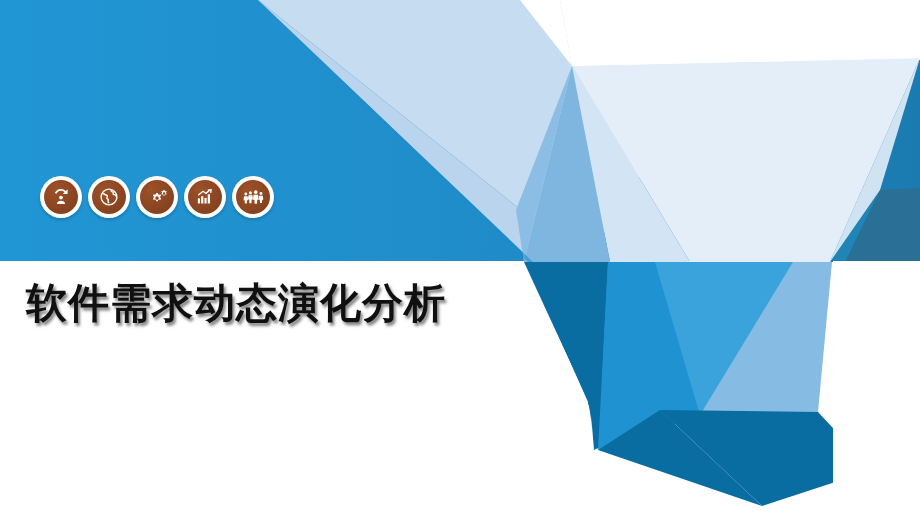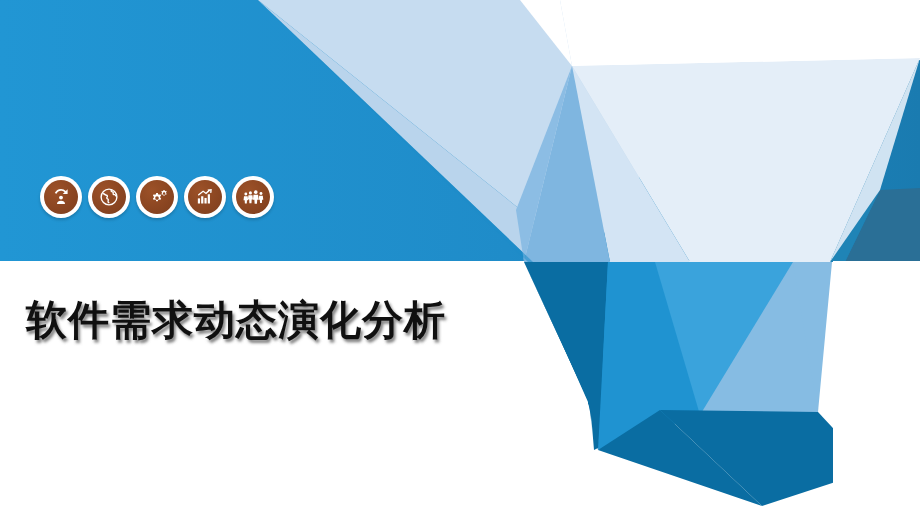--- a/index.html
+++ b/index.html
@@ -59,21 +59,21 @@
     border-radius: 50%;
     background: radial-gradient(circle at 35% 30%, #9c5128 0%, #8a4521 60%, #7d3e1d 100%);
     display: flex;
     align-items: center;
     justify-content: center;
   }
   .icon-badge svg { display: block; }
   .title {
     position: absolute;
     left: 26px;
-    top: 293px;
+    top: 276px;
     font-size: 41px;
     font-weight: bold;
     color: #101010;
     letter-spacing: 1px;
     font-family: Liberation Mono, monospace;
     text-shadow: 2px 3px 3px rgba(90,90,90,0.75);
     white-space: nowrap;
     z-index: 6;
   }
 </style>

